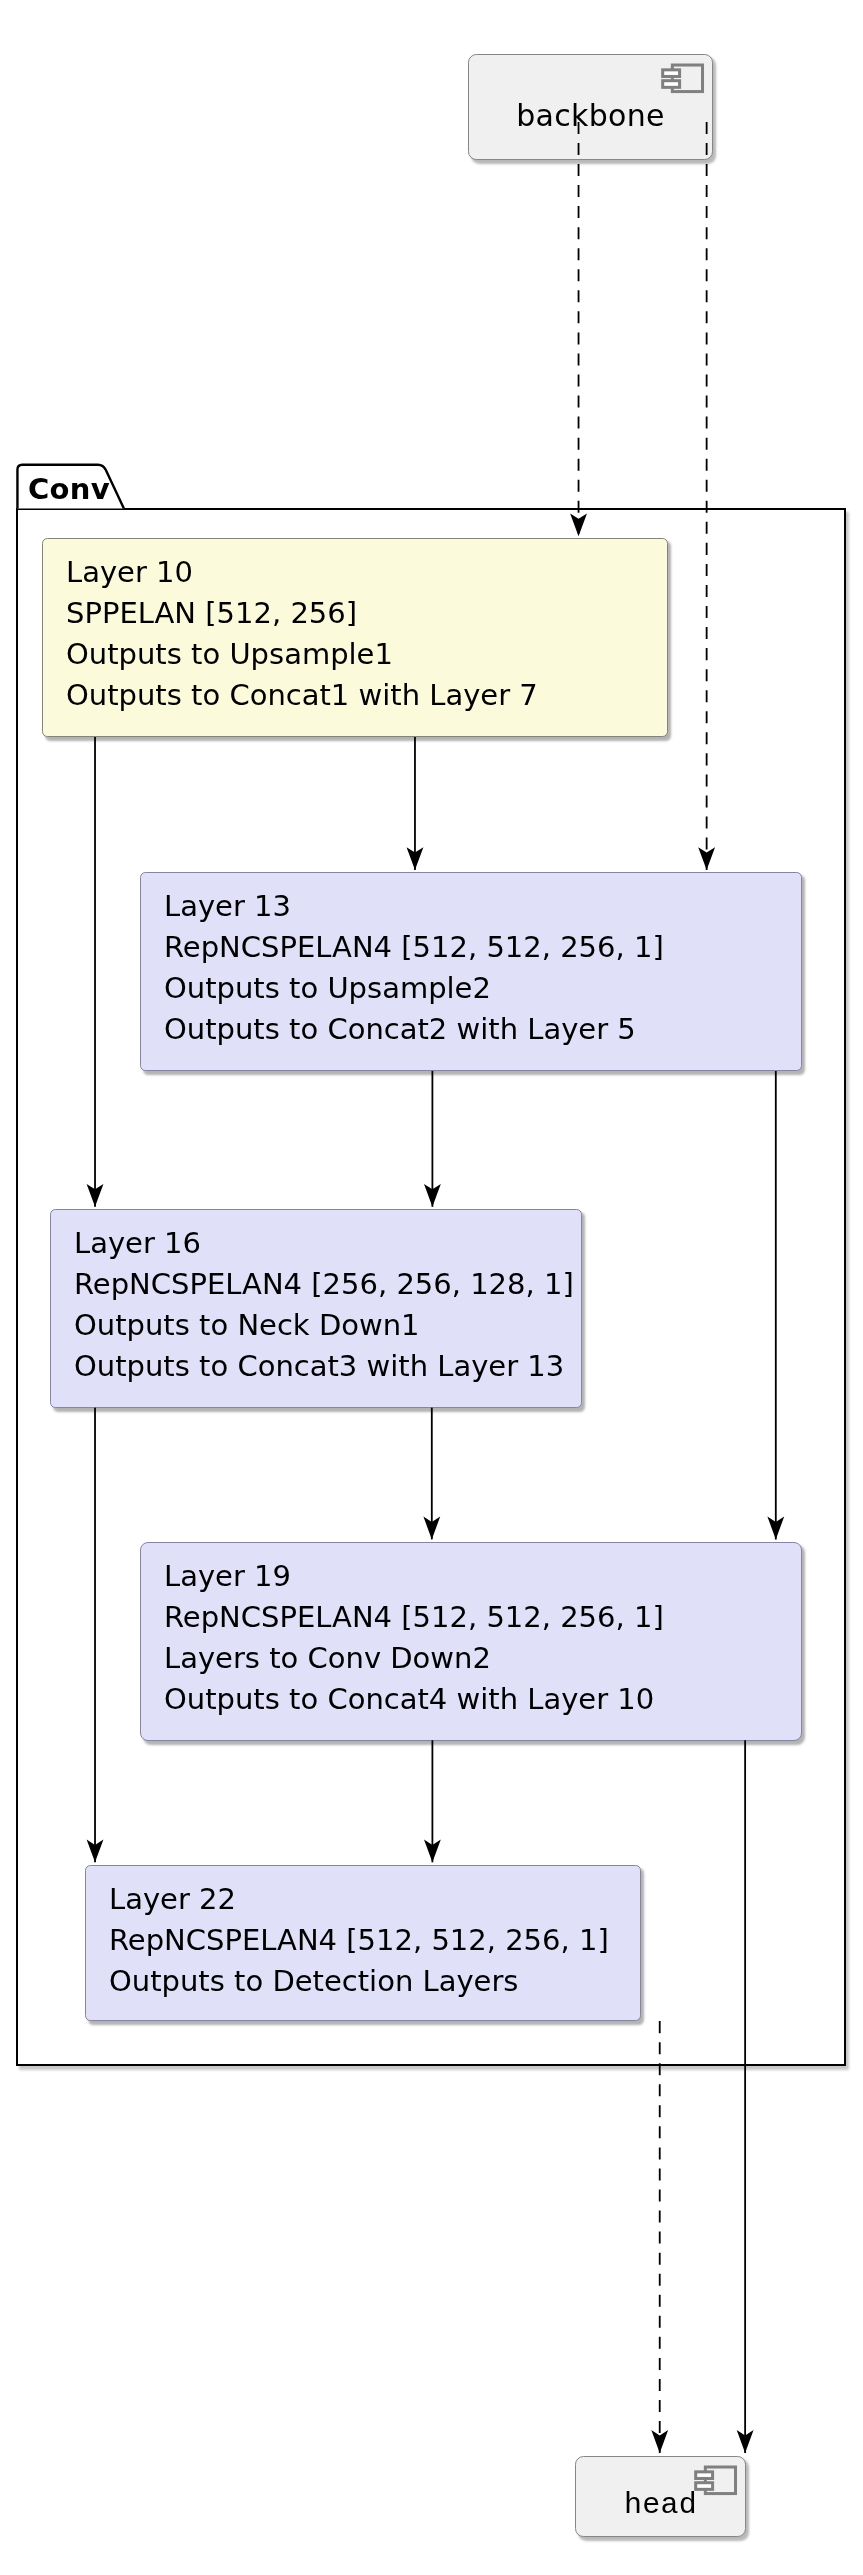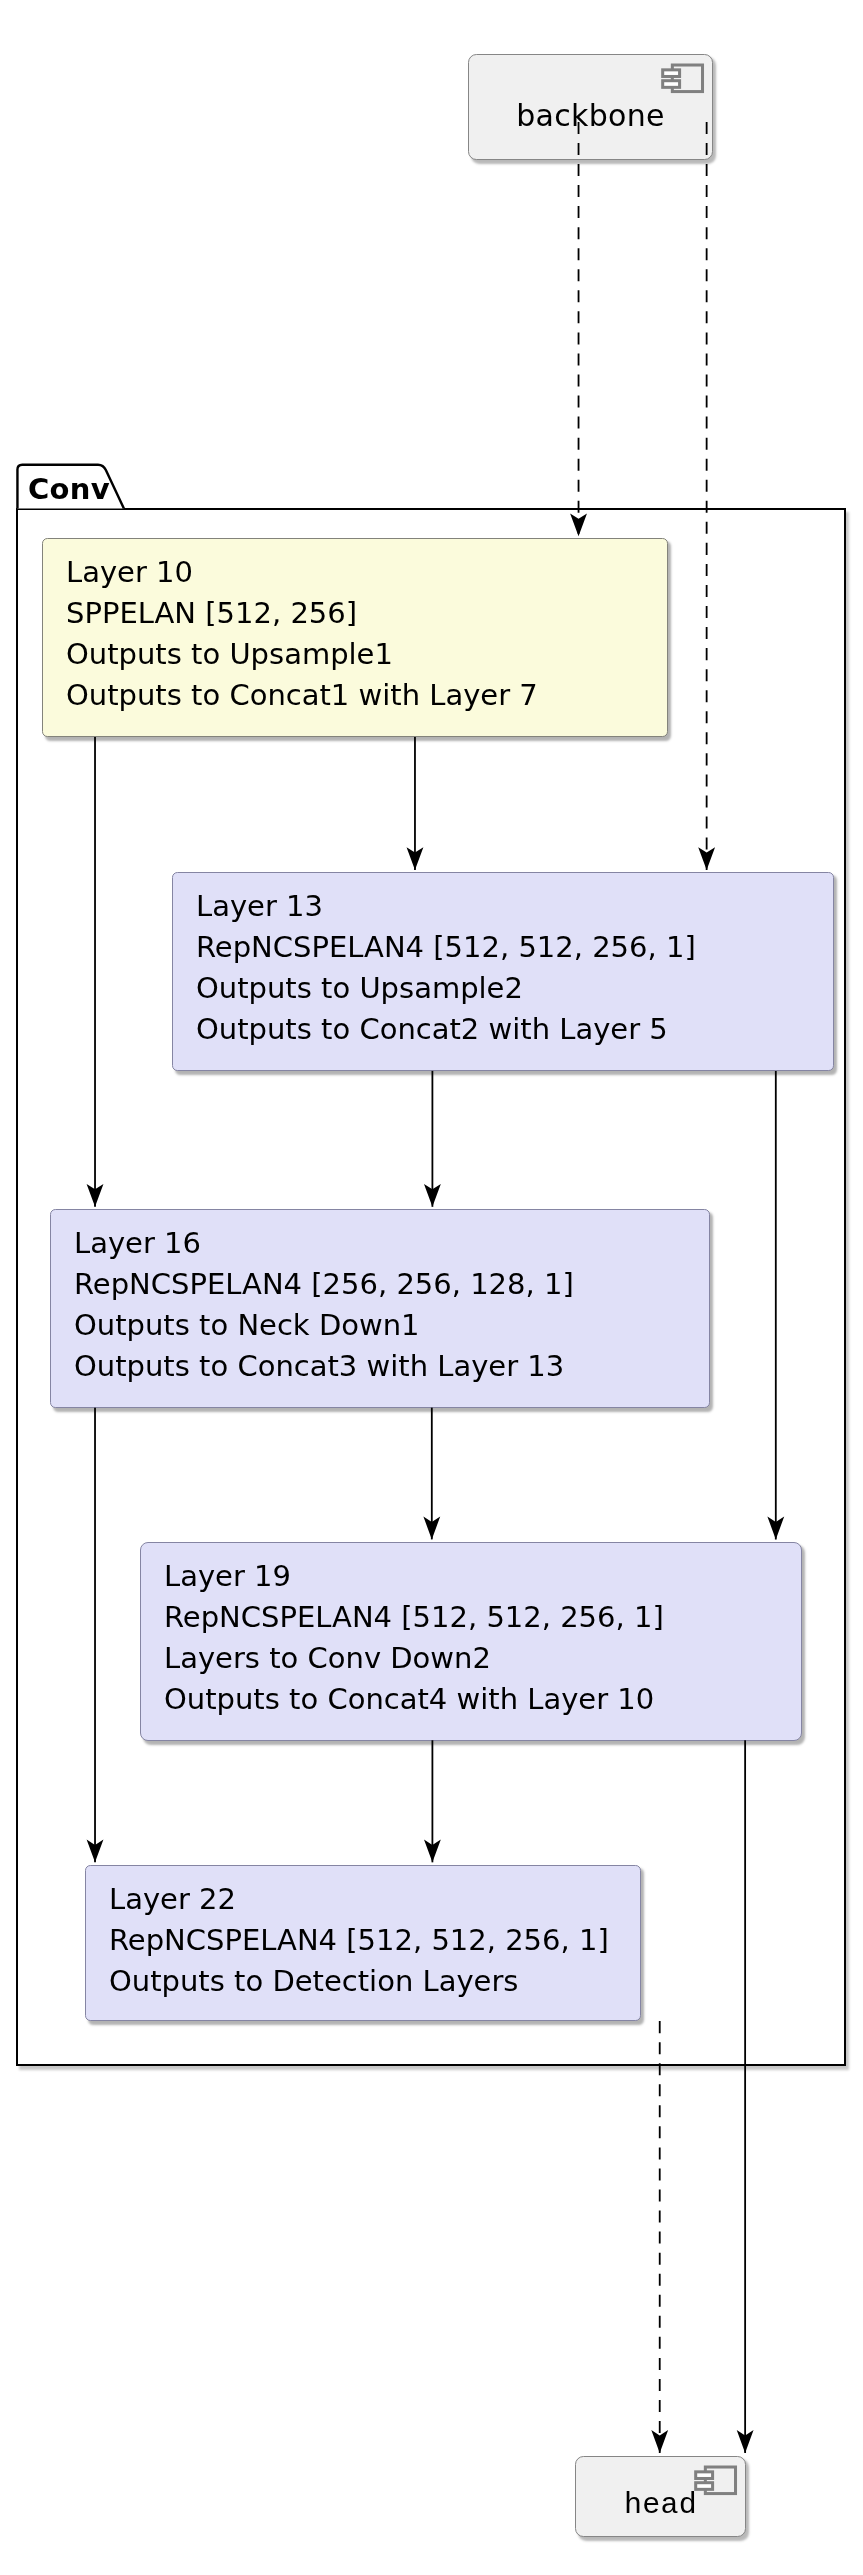--- a/index.html
+++ b/index.html
@@ -91,28 +91,28 @@
     <span class="node-label">backbone</span>
   </div>
 
   <div class="layer-box highlight" style="left:42px; top:538px; width:626px; height:199px;">
     <div>Layer 10</div>
     <div>SPPELAN [512, 256]</div>
     <div>Outputs to Upsample1</div>
     <div>Outputs to Concat1 with Layer 7</div>
   </div>
 
-  <div class="layer-box" style="left:140px; top:872px; width:662px; height:199px;margin-left:32px;">
+  <div class="layer-box" style="left:140px; top:872px; width:662px; height:199px;">
     <div>Layer 13</div>
     <div>RepNCSPELAN4 [512, 512, 256, 1]</div>
     <div>Outputs to Upsample2</div>
     <div>Outputs to Concat2 with Layer 5</div>
   </div>
 
-  <div class="layer-box" style="left:50px; top:1209px; width:660px; height:199px;">
+  <div class="layer-box" style="left:50px; top:1209px; width:532px; height:199px;">
     <div>Layer 16</div>
     <div>RepNCSPELAN4 [256, 256, 128, 1]</div>
     <div>Outputs to Neck Down1</div>
     <div>Outputs to Concat3 with Layer 13</div>
   </div>
 
   <div class="layer-box" style="left:140px; top:1542px; width:662px; height:199px;border-radius:8px;">
     <div>Layer 19</div>
     <div>RepNCSPELAN4 [512, 512, 256, 1]</div>
     <div>Layers to Conv Down2</div>

